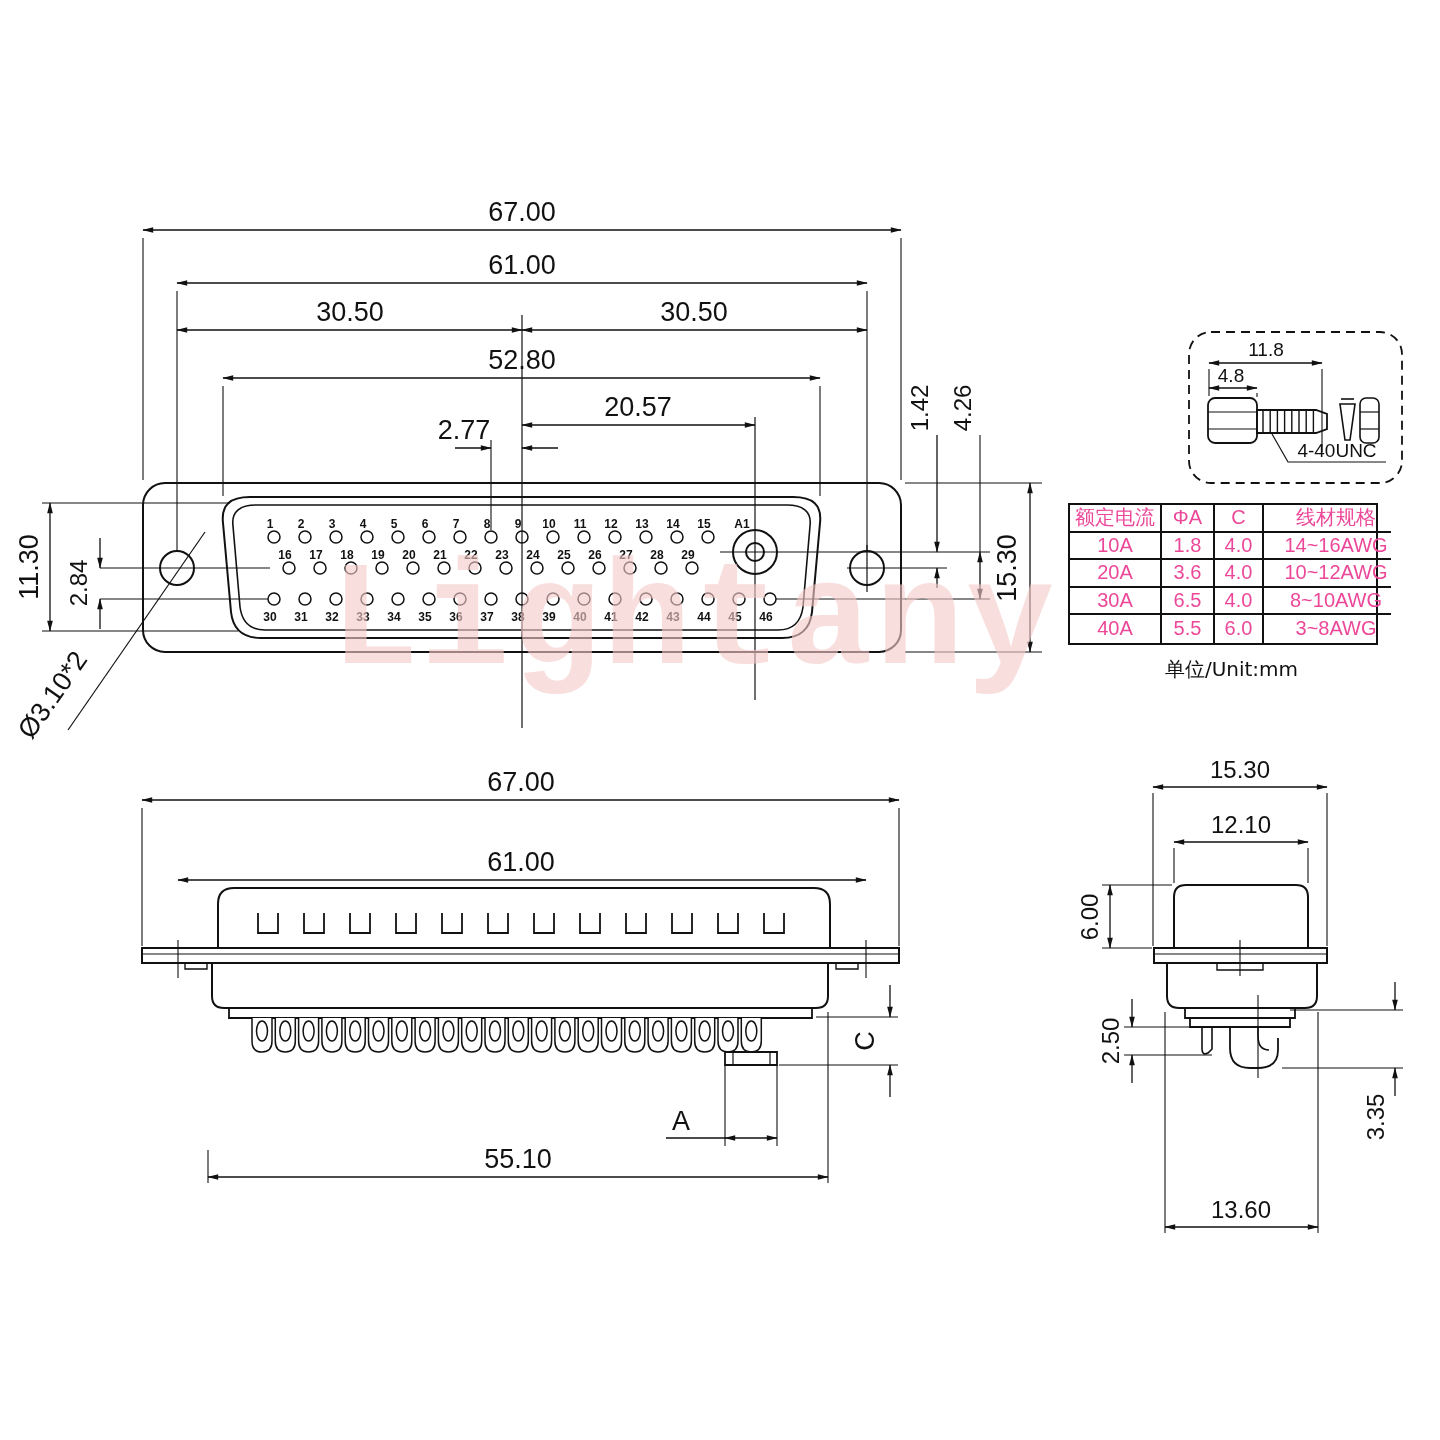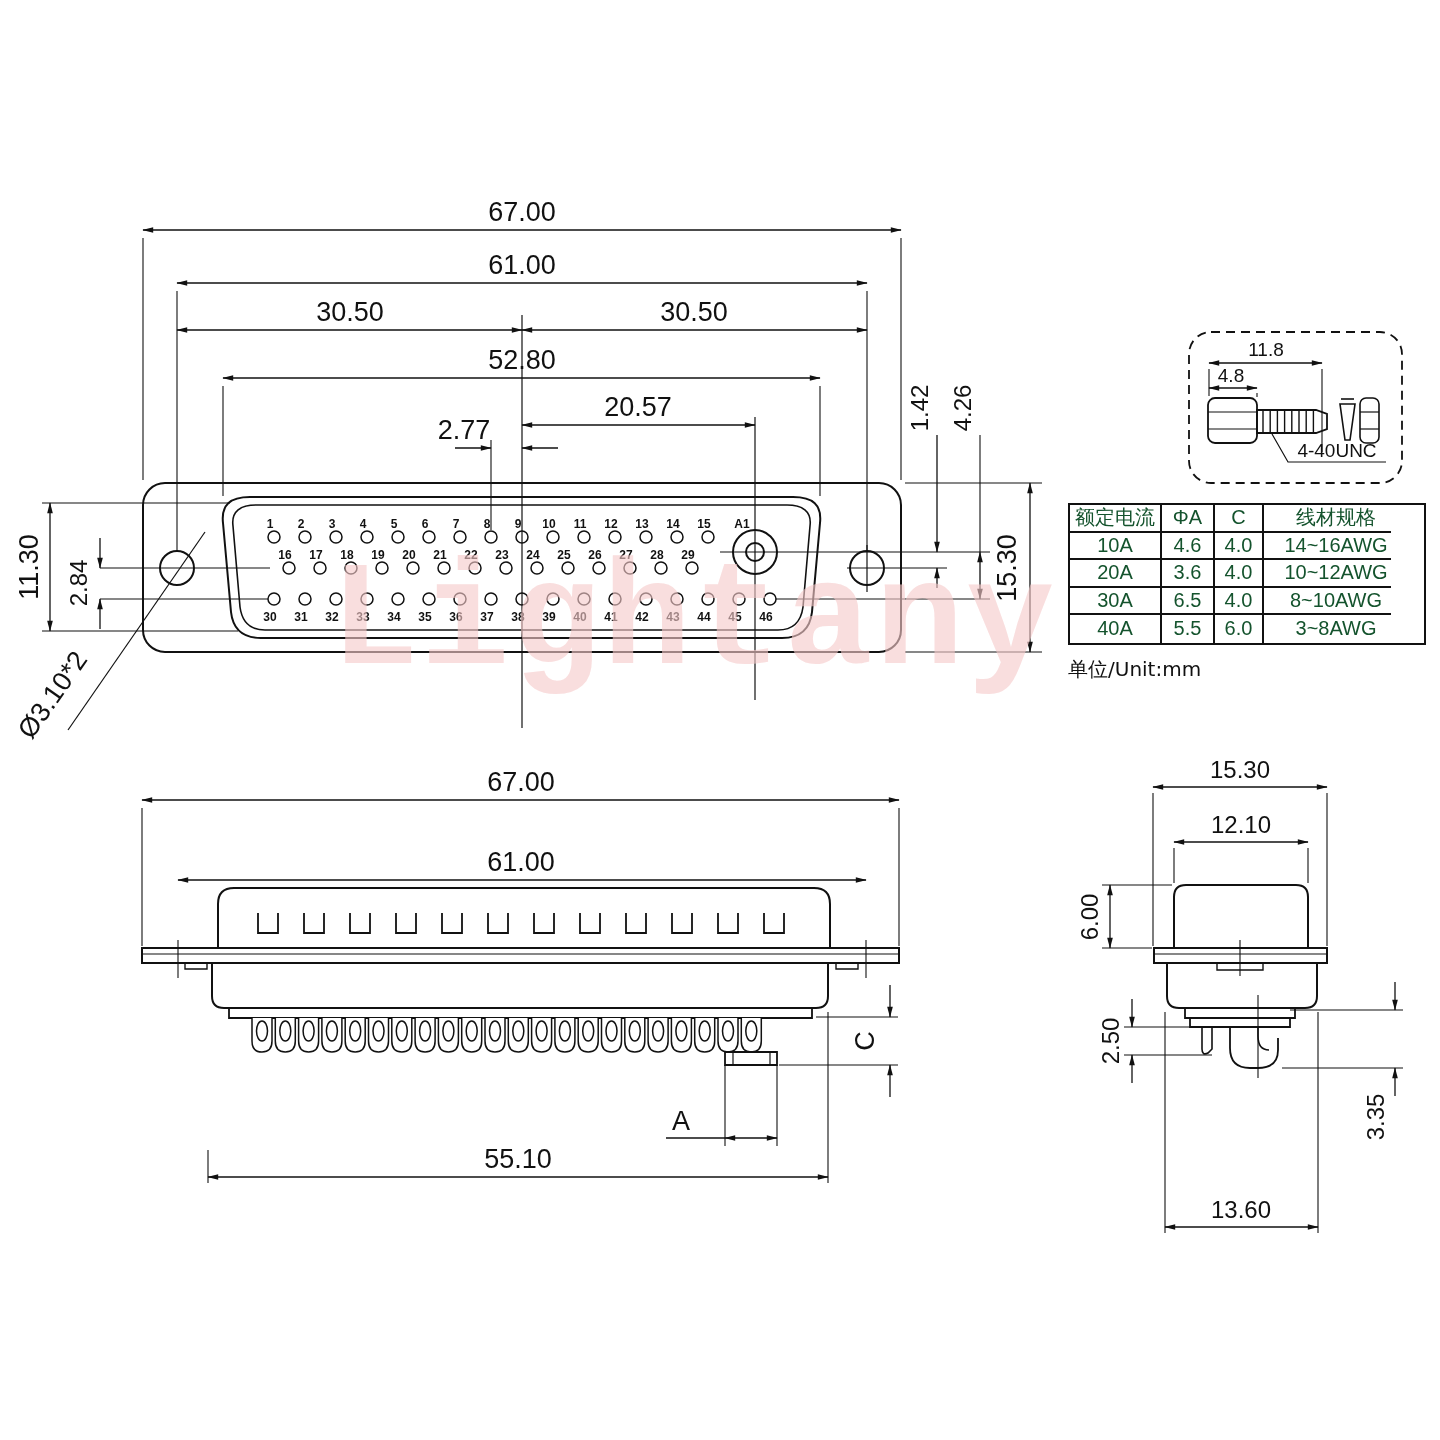--- a/index.html
+++ b/index.html
@@ -8,30 +8,30 @@
   #watermark{position:absolute;left:330px;top:492px;width:700px;height:180px;
              font-family:Liberation Mono, monospace;
              font-size:148px;font-weight:700;color:#f6caca;opacity:.62;
              letter-spacing:2px;user-select:none;margin-top:48px;}
   svg text{font-family:"Liberation Sans",sans-serif;fill:#111;}
   .dim{font-size:27px;}
   .dimS{font-size:24px;}
   .scr{font-size:19px;}
   .pinlbl{font-size:12px;font-weight:700;}
   line,path,rect,circle,ellipse{vector-effect:non-scaling-stroke;}
-  .spec-table{position:absolute;left:1068px;top:503px;width:358px;
+  .spec-table{position:absolute;left:1068px;top:503px;width:310px;
               border:2.5px solid #111;box-sizing:border-box;
               display:grid;grid-template-columns:92px 53px 49px 127px;
-              font-size:20px;color:#14532d;background:transparent;}
+              font-size:20px;color:#ec4899;background:transparent;}
   .spec-table .cell{border-right:2px solid #111;border-bottom:2px solid #111;
               height:27.5px;display:flex;align-items:center;justify-content:center;
               box-sizing:border-box;white-space:nowrap;}
   .spec-table .cell:nth-child(4n){border-right:none;padding-left:17px;}
   .spec-table .cell.last{border-bottom:none;}
-  #unit-note{position:absolute;left:1068px;top:656px;width:327px;text-align:left;
+  #unit-note{position:absolute;left:1068px;top:656px;width:327px;text-align:center;
              font-size:20px;color:#111;font-family:"DejaVu Sans","Liberation Sans",sans-serif;}
   .spec-table .hdr{font-family:"DejaVu Sans","Liberation Sans",sans-serif;}
 </style>
 </head>
 <body>
 
 <div id="canvas">
 
   <div id="watermark">Lightany</div>
 
@@ -403,21 +403,21 @@
   </svg>
 
   
   <div class="spec-table">
     <div class="cell hdr">额定电流</div>
     <div class="cell">ΦA</div>
     <div class="cell">C</div>
     <div class="cell hdr">线材规格</div>
 
     <div class="cell">10A</div>
-    <div class="cell">4.6</div>
+    <div class="cell">1.8</div>
     <div class="cell">4.0</div>
     <div class="cell">14~16AWG</div>
 
     <div class="cell">20A</div>
     <div class="cell">3.6</div>
     <div class="cell">4.0</div>
     <div class="cell">10~12AWG</div>
 
     <div class="cell">30A</div>
     <div class="cell">6.5</div>

